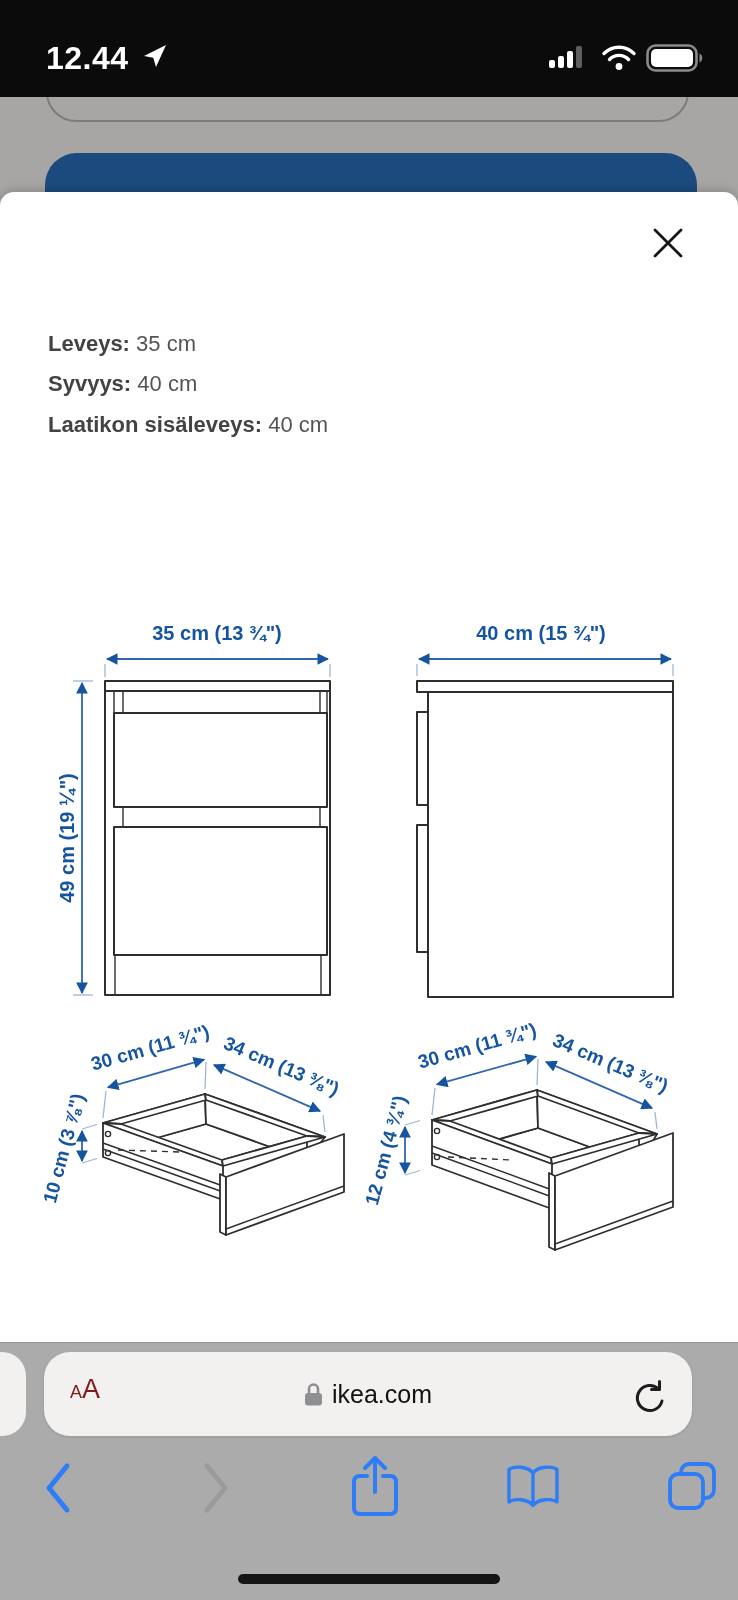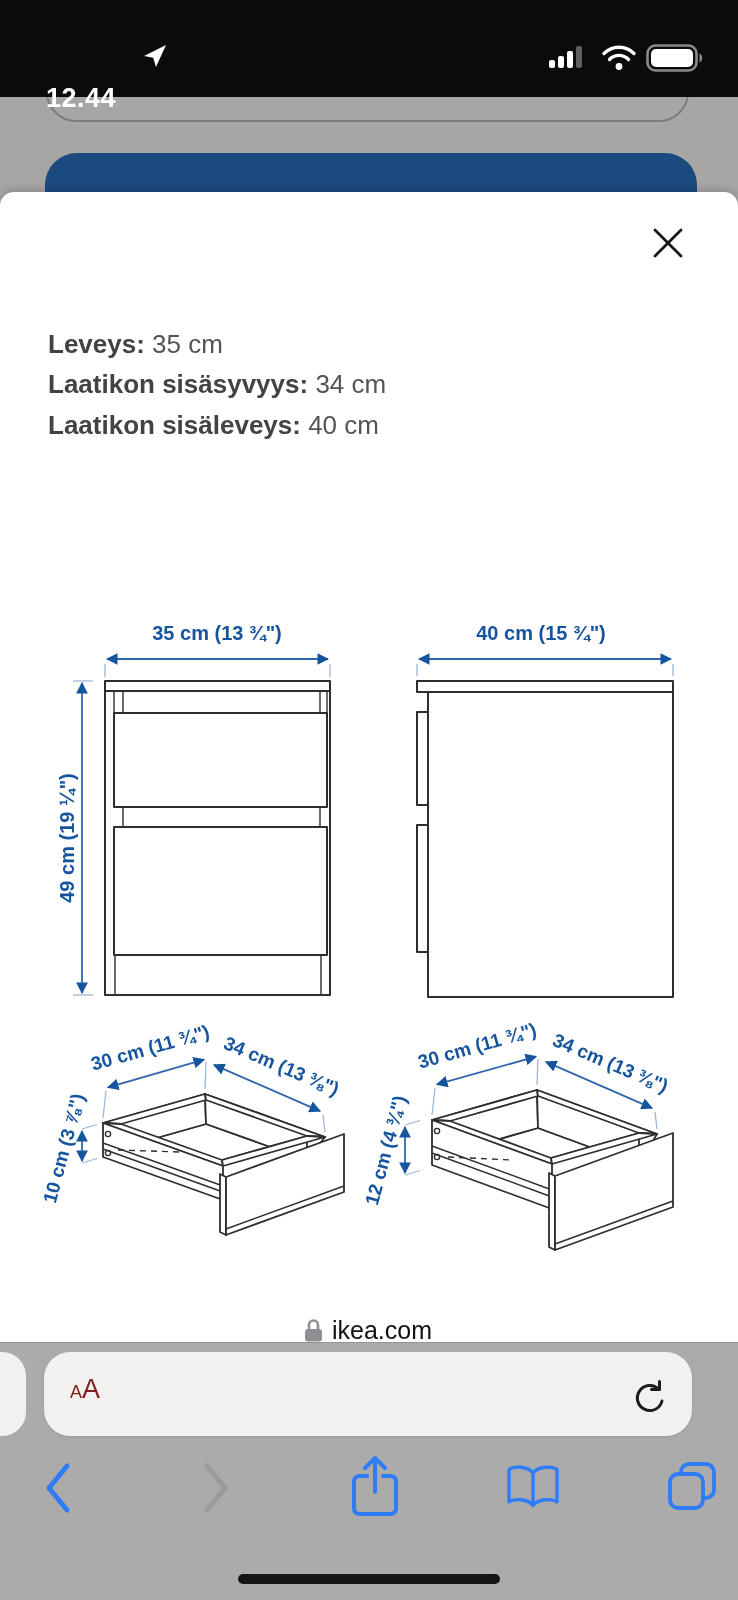--- a/index.html
+++ b/index.html
@@ -11,32 +11,32 @@
   .abs { position:absolute; }
 
   
   .card-outline { left:46px; top:38px; width:643px; height:84px;
     border:2px solid #7c7c7c; border-radius:30px; }
   .blue-bar { left:45px; top:153px; width:652px; height:60px;
     border-radius:32px 32px 0 0; background:#1b4b7e; }
 
   
   .statusbar { left:0; top:0; width:738px; height:97px; background:#0b0b0b; }
-  .sb-time { left:46px; top:40px; color:#fff; font-size:27px; font-weight:700; letter-spacing:.5px;margin-top:43px; }
+  .sb-time { left:46px; top:40px; color:#fff; font-size:32px; font-weight:700; letter-spacing:.5px; }
   .sb-loc { left:142px; top:43px; }
   .sb-signal { left:549px; top:46px; }
   .sb-wifi { left:601px; top:45px; }
   .sb-batt { left:646px; top:44px; }
 
   
   .sheet { left:0; top:192px; width:738px; height:1150px; background:#ffffff;
     border-radius:14px 14px 0 0; box-shadow:0 -2px 10px rgba(0,0,0,.18); }
   .close-btn { left:650px; top:225px; width:36px; height:36px; cursor:pointer; }
 
-  .specs { left:48px; top:324px; width:620px; color:#4a4a4a; font-size:26px; }
+  .specs { left:48px; top:324px; width:620px; color:#4a4a4a; font-size:22px; }
   .spec-row { height:40.4px; line-height:40.4px; white-space:nowrap; }
   .spec-label { font-weight:700; color:#434343; }
   .spec-value { font-weight:400; color:#545454; }
 
   
   svg text.dimlbl { font-family:"Liberation Sans", sans-serif; font-weight:700; fill:#15549e; }
   .big  { font-size:20px; }
   .small{ font-size:19px; }
   .dim  { stroke:#2f66ad; stroke-width:1.8; fill:none; }
   .ext  { stroke:#9db6d8; stroke-width:1.3; fill:none; }
@@ -46,21 +46,21 @@
 
   
   .toolbar { left:0; top:1342px; width:738px; height:258px; background:#ababab;
     border-top:1px solid #969696; }
   .tab-peek { left:-26px; top:1352px; width:52px; height:84px; border-radius:24px;
     background:#f2f1f0; }
   .url-bar { left:44px; top:1352px; width:648px; height:84px; border-radius:26px;
     background:#f2f1f0; box-shadow:0 1px 3px rgba(0,0,0,.12); }
   .reader { left:70px; top:1374px; color:#7f1d1d; cursor:pointer; }
   .reader .a1 { font-size:18px; } .reader .a2 { font-size:27px; }
-  .url-center { left:44px; top:1288px; width:648px; height:84px; display:flex;
+  .url-center { left:44px; top:1352px; width:648px; height:84px; display:flex;
     align-items:center; justify-content:center; gap:9px; pointer-events:none; }
   .url-text { font-size:25px; color:#111; }
   .reload { left:630px; top:1378px; }
   .home-indicator { left:238px; top:1574px; width:262px; height:10px;
     border-radius:5px; background:#151515; }
 </style>
 </head>
 <body>
 
 <div class="screen">
@@ -92,21 +92,21 @@
   </div>
 
   <div class="abs sheet"></div>
 
   <svg class="abs close-btn" viewBox="0 0 36 36">
     <path d="M5 5 L31 31 M31 5 L5 31" stroke="#161616" stroke-width="2.8" stroke-linecap="round"></path>
   </svg>
 
   <div class="abs specs">
     <div class="spec-row"><span class="spec-label">Leveys:</span> <span class="spec-value">35 cm</span></div>
-    <div class="spec-row"><span class="spec-label">Laatikon sisäsyvyys:</span> <span class="spec-value">34 cm</span></div>
+    <div class="spec-row"><span class="spec-label">Syvyys:</span> <span class="spec-value">40 cm</span></div>
     <div class="spec-row"><span class="spec-label">Laatikon sisäleveys:</span> <span class="spec-value">40 cm</span></div>
   </div>
 
   <svg class="abs" style="left:40px;top:610px" width="330" height="400" viewBox="0 0 330 400">
     <defs>
       <marker id="ar" viewBox="0 0 10 10" refX="9" refY="5" markerWidth="6.5" markerHeight="6.5" orient="auto-start-reverse">
         <path d="M0 0 L10 5 L0 10 z" fill="#15549e"></path>
       </marker>
     </defs>
     <text class="dimlbl big" x="177" y="30" text-anchor="middle">35 cm (13 ¾")</text>

